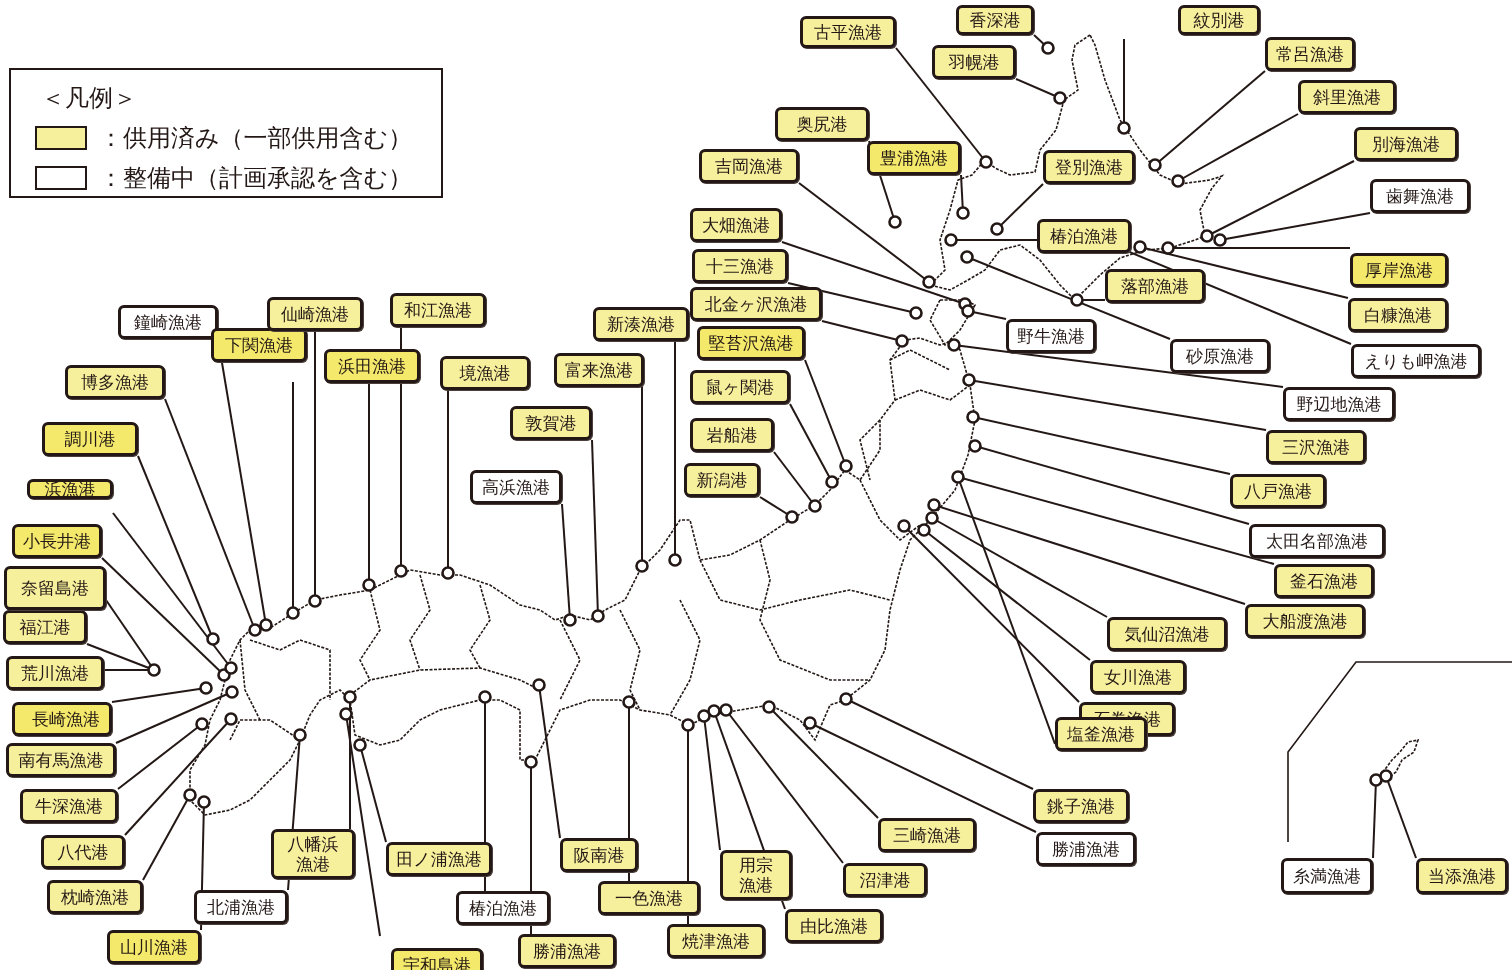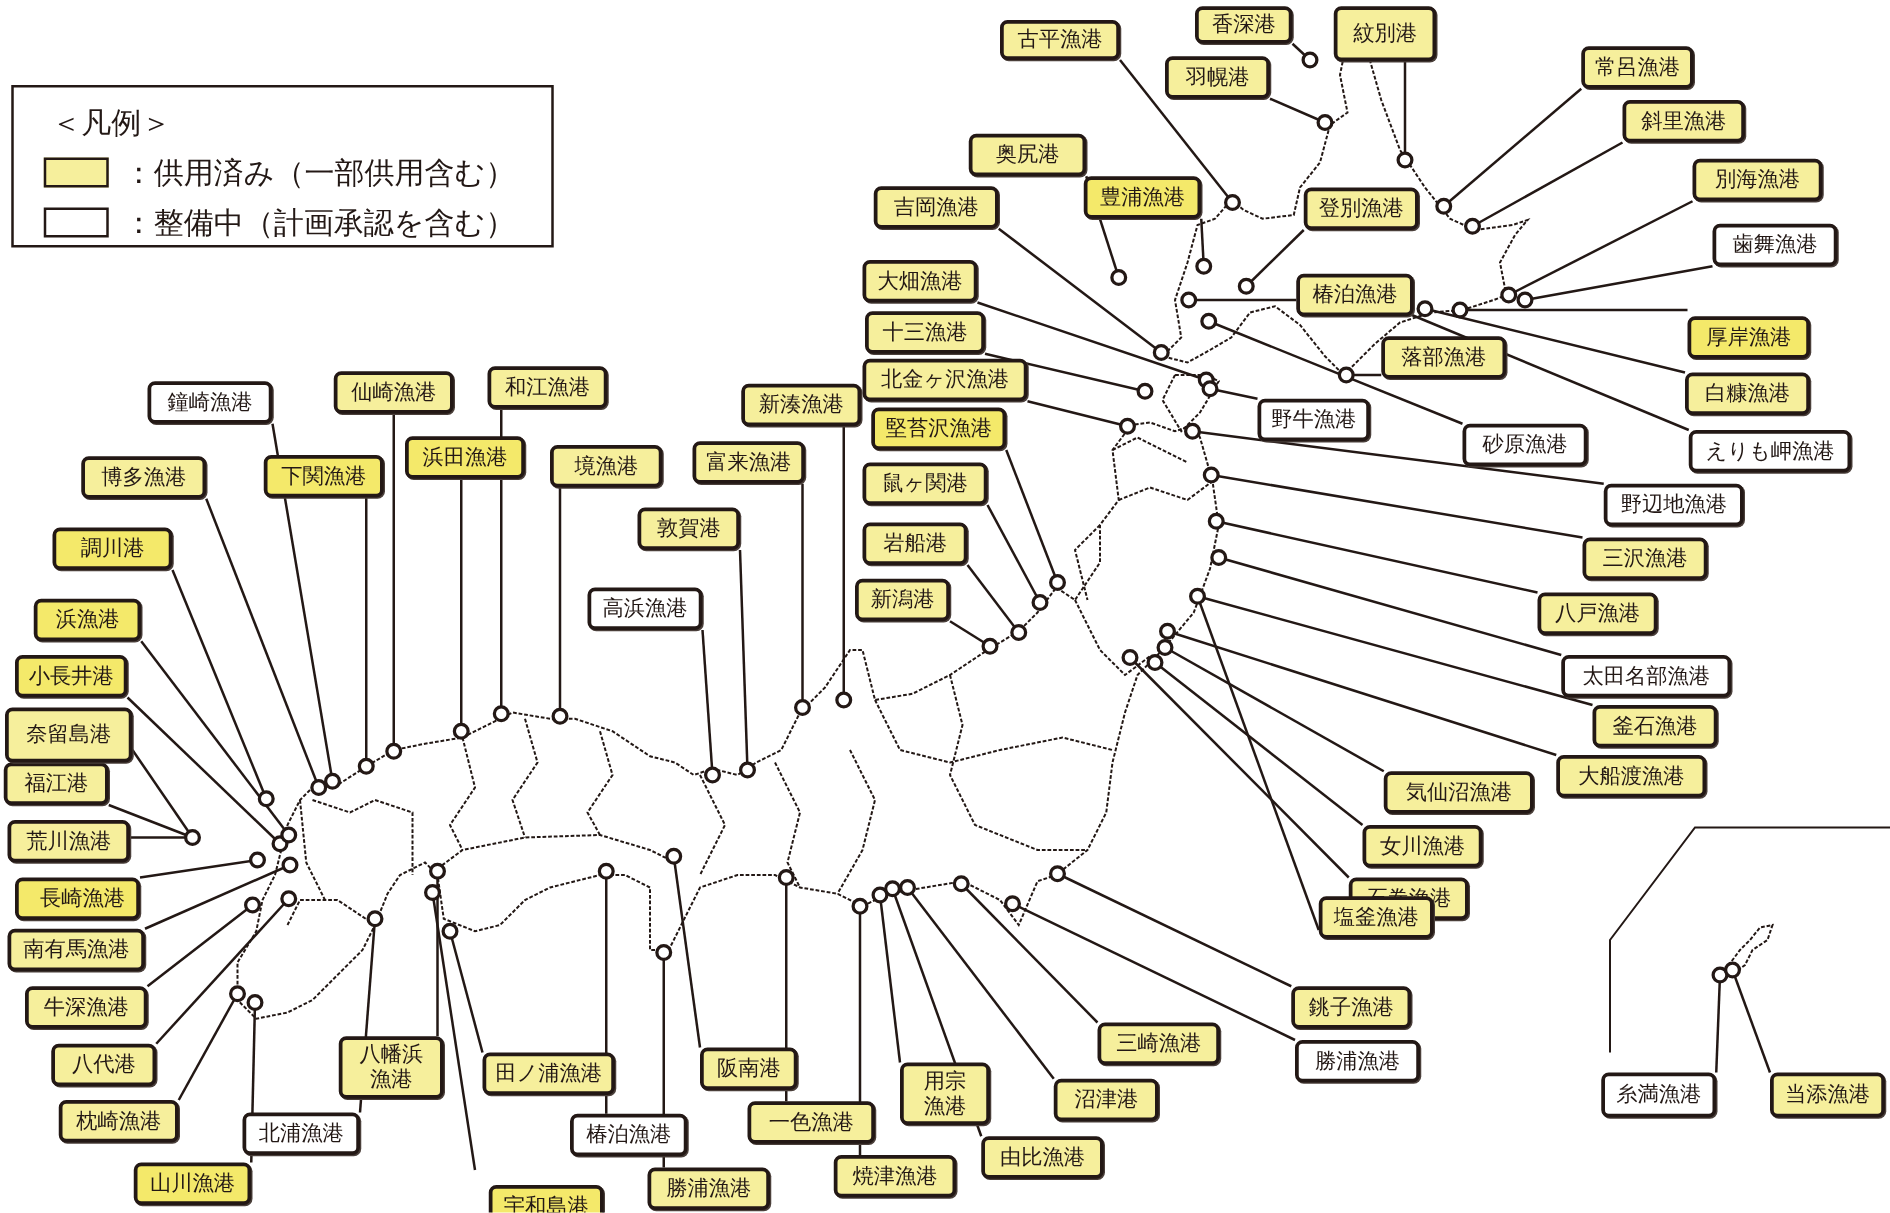--- a/index.html
+++ b/index.html
@@ -210,21 +210,21 @@
   </div>
   <div class="row" style="top:92px">
     <span class="sw" style="background:#ffffff"></span>
     <span>：整備中（計画承認を含む）</span>
   </div>
 </div>
 
 <div id="labels">
     <div class="lbl done" style="left: 956px; top: 5px; width: 78px; height: 30px;">香深港</div>
     <div class="lbl done" style="left: 800px; top: 16px; width: 96px; height: 32px;">古平漁港</div>
-    <div class="lbl done" style="left: 1067px; top: 5px; width: 82px; height: 44px;">紋別港</div>
+    <div class="lbl done" style="left: 1178px; top: 5px; width: 82px; height: 30px;">紋別港</div>
     <div class="lbl done" style="left: 932px; top: 45px; width: 84px; height: 34px;">羽幌港</div>
     <div class="lbl done" style="left: 1265px; top: 37px; width: 90px; height: 34px;">常呂漁港</div>
     <div class="lbl done" style="left: 1298px; top: 80px; width: 98px; height: 34px;">斜里漁港</div>
     <div class="lbl done" style="left: 775px; top: 107px; width: 94px; height: 34px;">奥尻港</div>
     <div class="lbl done" style="left: 1354px; top: 127px; width: 104px; height: 34px;">別海漁港</div>
     <div class="lbl done strong" style="left: 867px; top: 141px; width: 94px; height: 34px;">豊浦漁港</div>
     <div class="lbl done" style="left: 699px; top: 149px; width: 100px; height: 34px;">吉岡漁港</div>
     <div class="lbl done" style="left: 1043px; top: 150px; width: 92px; height: 34px;">登別漁港</div>
     <div class="lbl wip" style="left: 1370px; top: 179px; width: 100px; height: 34px;">歯舞漁港</div>
     <div class="lbl done" style="left: 690px; top: 208px; width: 92px; height: 34px;">大畑漁港</div>
@@ -271,25 +271,25 @@
     <div class="lbl done strong" style="left: 107px; top: 930px; width: 94px; height: 34px;">山川漁港</div>
     <div class="lbl done" style="left: 47px; top: 880px; width: 96px; height: 34px;">枕崎漁港</div>
     <div class="lbl done" style="left: 41px; top: 835px; width: 84px; height: 34px;">八代港</div>
     <div class="lbl done" style="left: 20px; top: 789px; width: 98px; height: 34px;">牛深漁港</div>
     <div class="lbl done" style="left: 6px; top: 743px; width: 110px; height: 34px;">南有馬漁港</div>
     <div class="lbl done strong" style="left: 12px; top: 702px; width: 100px; height: 34px; padding-left: 12px;">長崎漁港</div>
     <div class="lbl done" style="left: 6px; top: 656px; width: 98px; height: 34px;">荒川漁港</div>
     <div class="lbl done" style="left: 3px; top: 610px; width: 84px; height: 34px;">福江港</div>
     <div class="lbl done" style="left: 4px; top: 566px; width: 102px; height: 44px;">奈留島港</div>
     <div class="lbl done strong" style="left: 12px; top: 524px; width: 90px; height: 34px;">小長井港</div>
-    <div class="lbl done strong" style="left: 27px; top: 479px; width: 86px; height: 34px;">浜漁港</div>
+    <div class="lbl done strong" style="left: 27px; top: 479px; width: 86px; height: 20px;">浜漁港</div>
     <div class="lbl done strong" style="left: 42px; top: 422px; width: 96px; height: 34px;">調川港</div>
     <div class="lbl done" style="left: 65px; top: 365px; width: 100px; height: 34px;">博多漁港</div>
     <div class="lbl wip" style="left: 118px; top: 305px; width: 100px; height: 34px;">鐘崎漁港</div>
-    <div class="lbl done strong" style="left: 211px; top: 364px; width: 96px; height: 34px;">下関漁港</div>
+    <div class="lbl done strong" style="left: 211px; top: 328px; width: 96px; height: 34px;">下関漁港</div>
     <div class="lbl done" style="left: 267px; top: 297px; width: 96px; height: 34px;">仙崎漁港</div>
     <div class="lbl done strong" style="left: 324px; top: 349px; width: 96px; height: 34px;">浜田漁港</div>
     <div class="lbl done" style="left: 390px; top: 293px; width: 96px; height: 34px;">和江漁港</div>
     <div class="lbl done" style="left: 440px; top: 356px; width: 90px; height: 34px;">境漁港</div>
     <div class="lbl done" style="left: 593px; top: 307px; width: 96px; height: 34px;">新湊漁港</div>
     <div class="lbl done" style="left: 554px; top: 353px; width: 90px; height: 34px;">富来漁港</div>
     <div class="lbl done" style="left: 510px; top: 406px; width: 82px; height: 34px;">敦賀港</div>
     <div class="lbl wip" style="left: 470px; top: 470px; width: 92px; height: 34px;">高浜漁港</div>
     <div class="lbl wip" style="left: 1281px; top: 858px; width: 92px; height: 36px;">糸満漁港</div>
     <div class="lbl done" style="left: 1416px; top: 858px; width: 92px; height: 36px;">当添漁港</div>

